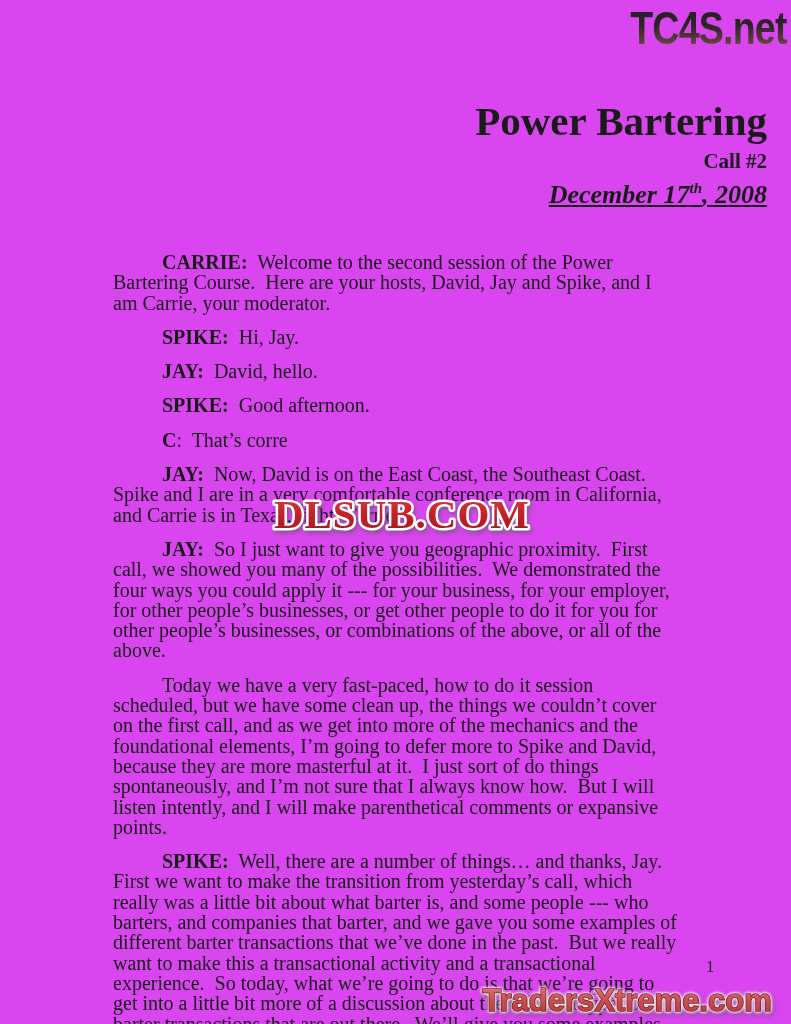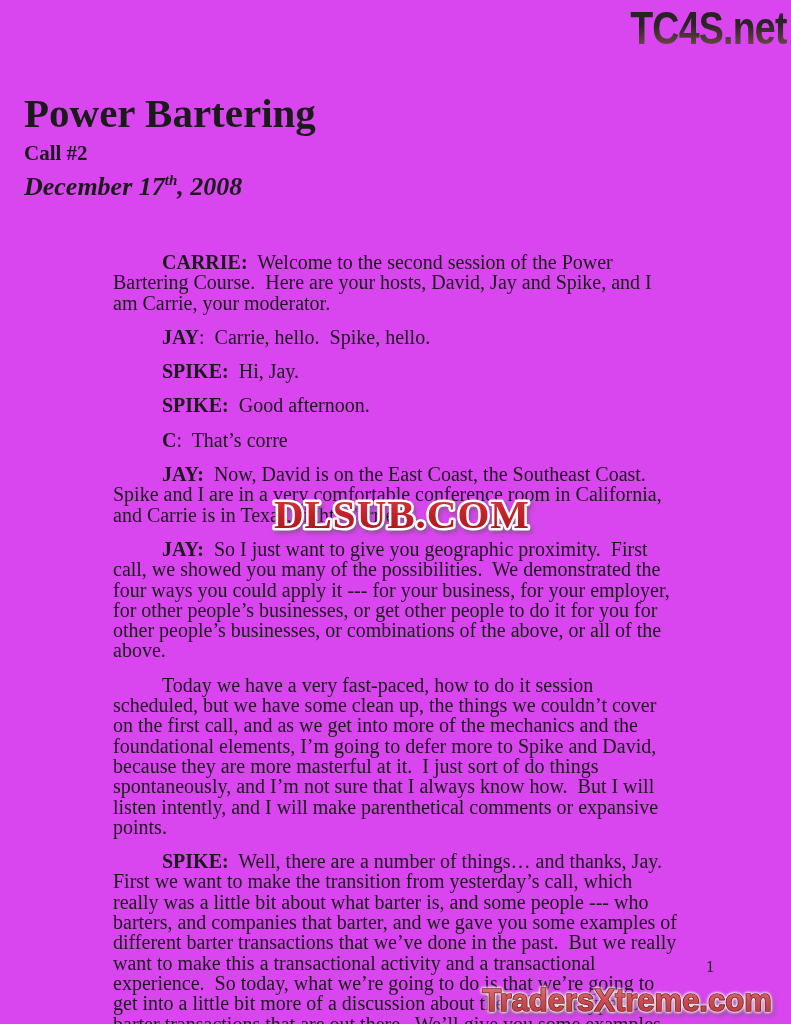--- a/index.html
+++ b/index.html
@@ -29,40 +29,41 @@
     background: linear-gradient(to bottom, #242021 0%, #2a2425 45%, #5c3f3c 75%, #9a625c 100%);
     -webkit-background-clip: text;
     background-clip: text;
     color: transparent;
     text-shadow: none;
   }
 
   
   .title-block {
     position: absolute;
-    top: 88px;
+    top: 96px;
     left: 24px;
     width: 743px;
-    text-align: left;
+    text-align: right;
   }
   .title-main {
     font-size: 41px;
     font-weight: bold;
     line-height: 50px;
   }
   .title-sub {
     font-size: 21px;
     font-weight: bold;
     line-height: 31px;
   }
   .title-date {
     font-size: 26px;
     font-weight: bold;
     font-style: italic;
     line-height: 36px;
+    text-decoration: underline;
   }
   .title-date sup {
     font-size: 15px;
     vertical-align: super;
     line-height: 0;
   }
 
   
   .doc-body {
     position: absolute;
@@ -115,22 +116,22 @@
   <div class="wm-top">TC4S.net</div>
 
   <div class="title-block">
     <div class="title-main">Power Bartering</div>
     <div class="title-sub">Call #2</div>
     <div class="title-date"><span>December 17</span><sup>th</sup><span>, 2008</span></div>
   </div>
 
   <div class="doc-body">
     <p><b>CARRIE:</b><span>  Welcome to the second session of the Power Bartering Course.  Here are your hosts, David, Jay and Spike, and I am Carrie, your moderator.</span></p>
-    <p><b>JAY</b><span>:  Carrie, hello.  Spike, hello.</span></p>
     <p><b>SPIKE:</b><span>  Hi, Jay.</span></p>
+    <p><b>JAY:</b><span>  David, hello.</span></p>
     <p><b>SPIKE:</b><span>  Good afternoon.</span></p>
     <p><b>C</b><span>:  That’s corre</span></p>
     <p><b>JAY:</b><span>  Now, David is on the East Coast, the Southeast Coast.  Spike and I are in a very comfortable conference room in California, and Carrie is in Texas, right, Carrie?</span></p>
     <p><b>JAY:</b><span>  So I just want to give you geographic proximity.  First call, we showed you many of the possibilities.  We demonstrated the four ways you could apply it --- for your business, for your employer, for other people’s businesses, or get other people to do it for you for other people’s businesses, or combinations of the above, or all of the above.</span></p>
     <p><b></b><span>Today we have a very fast-paced, how to do it session scheduled, but we have some clean up, the things we couldn’t cover on the first call, and as we get into more of the mechanics and the foundational elements, I’m going to defer more to Spike and David, because they are more masterful at it.  I just sort of do things spontaneously, and I’m not sure that I always know how.  But I will listen intently, and I will make parenthetical comments or expansive points.</span></p>
     <p><b>SPIKE:</b><span>  Well, there are a number of things… and thanks, Jay.  First we want to make the transition from yesterday’s call, which really was a little bit about what barter is, and some people --- who barters, and companies that barter, and we gave you some examples of different barter transactions that we’ve done in the past.  But we really want to make this a transactional activity and a transactional experience.  So today, what we’re going to do is that we’re going to get into a little bit more of a discussion about the different types of barter transactions that are out there.  We’ll give you some examples,</span></p>
   </div>
 
   <svg class="wm-mid" width="300" height="62">
     <defs>

